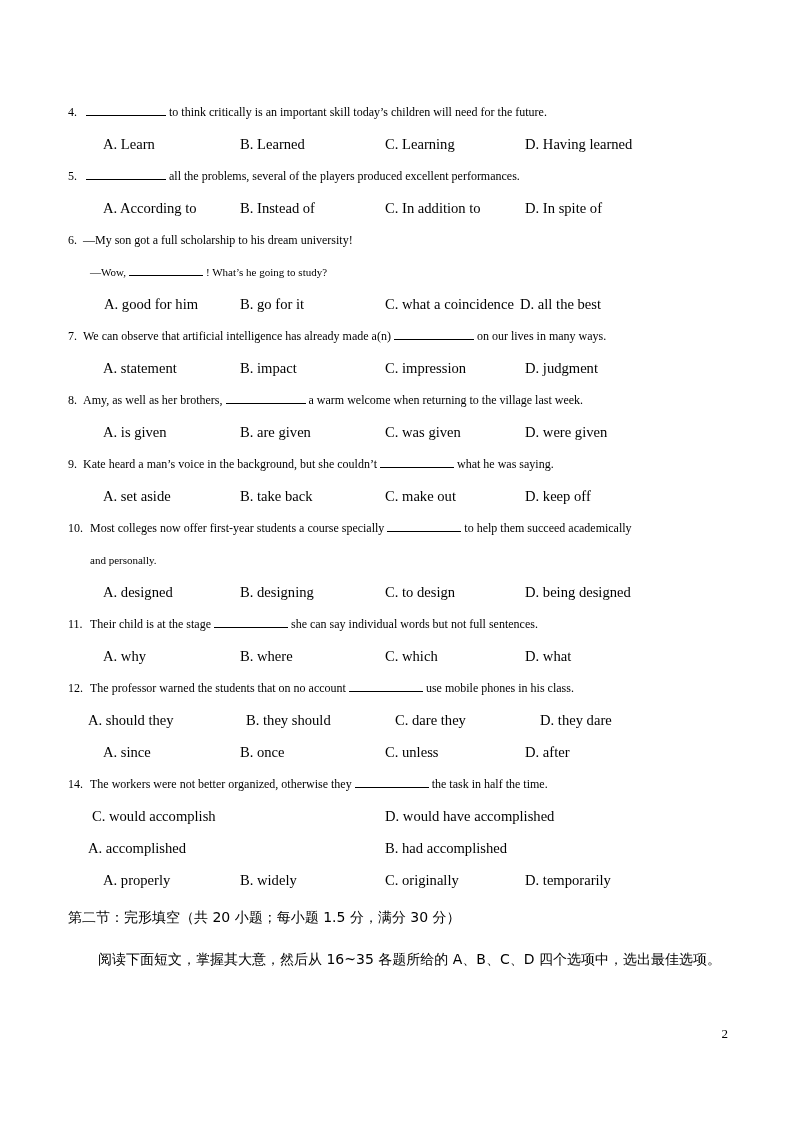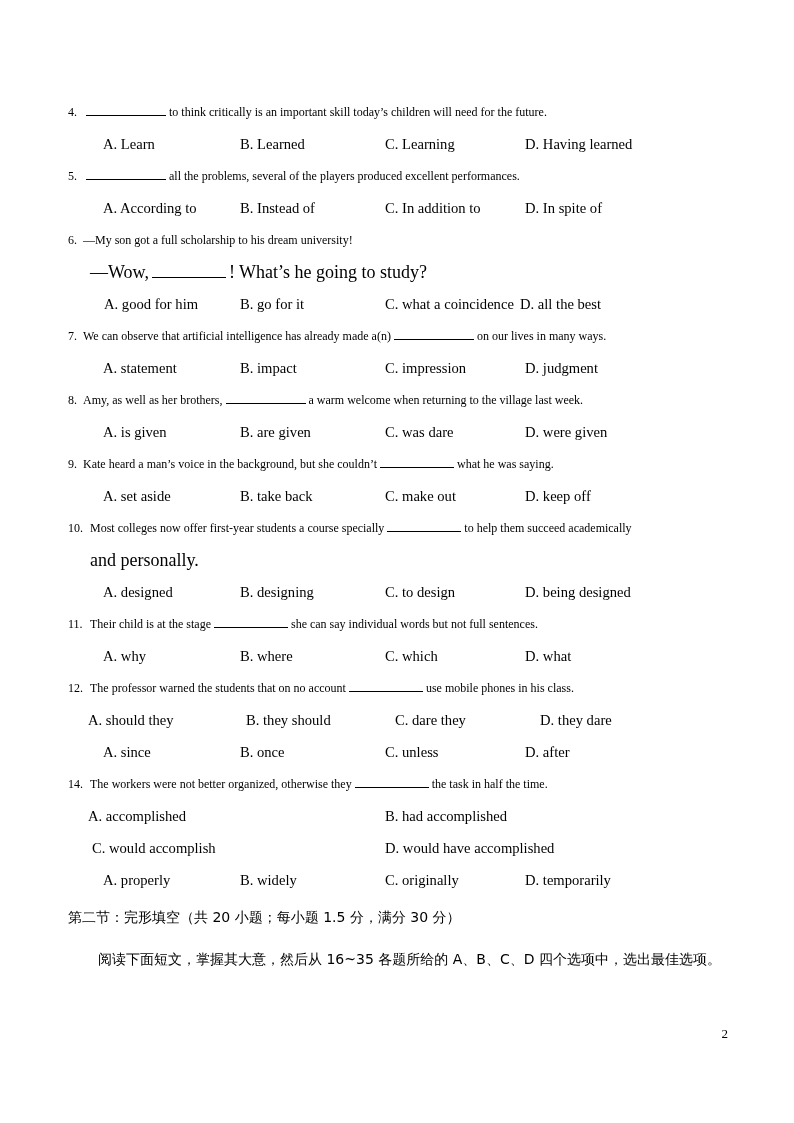--- a/index.html
+++ b/index.html
@@ -38,21 +38,21 @@
     line-height: 32px;
     white-space: nowrap;
   }
   .num {
     display: inline-block;
   }
   .num.w1 { min-width: 15px; }
   .num.w2 { min-width: 22px; }
 
   .cont {
-    font-size: 18px;
+    font-size: 11px;
     line-height: 32px;
     padding-left: 22px;
   }
 
   .blank {
     display: inline-block;
     border-bottom: 1.2px solid #000;
     height: 13px;
     vertical-align: baseline;
     margin: 0 3px;
@@ -172,21 +172,21 @@
       </div>
     </div>
 
     <div class="q">
       <div class="stem">
         <span class="num w1">8.</span><span>Amy, as well as her brothers,</span><span class="blank b80"></span><span>a warm welcome when returning to the village last week.</span>
       </div>
       <div class="opts">
         <span class="c1">A. is given</span>
         <span class="c2">B. are given</span>
-        <span class="c3">C. was dare</span>
+        <span class="c3">C. was given</span>
         <span class="c4">D. were given</span>
       </div>
     </div>
 
     <div class="q">
       <div class="stem">
         <span class="num w1">9.</span><span>Kate heard a man’s voice in the background, but she couldn’t</span><span class="blank b74"></span><span>what he was saying.</span>
       </div>
       <div class="opts">
         <span class="c1">A. set aside</span>
@@ -240,26 +240,26 @@
         <span class="c3">C. unless</span>
         <span class="c4">D. after</span>
       </div>
     </div>
 
     <div class="q">
       <div class="stem">
         <span class="num w2">14.</span><span>The workers were not better organized, otherwise they</span><span class="blank b74"></span><span>the task in half the time.</span>
       </div>
       <div class="opts">
+        <span class="g3">C. would accomplish</span>
+        <span class="g4">D. would have accomplished</span>
+      </div>
+      <div class="opts">
         <span class="g1">A. accomplished</span>
         <span class="g2">B. had accomplished</span>
-      </div>
-      <div class="opts">
-        <span class="g3">C. would accomplish</span>
-        <span class="g4">D. would have accomplished</span>
       </div>
     </div>
 
     <div class="q">
       <div class="opts">
         <span class="c1">A. properly</span>
         <span class="c2">B. widely</span>
         <span class="c3">C. originally</span>
         <span class="c4">D. temporarily</span>
       </div>

